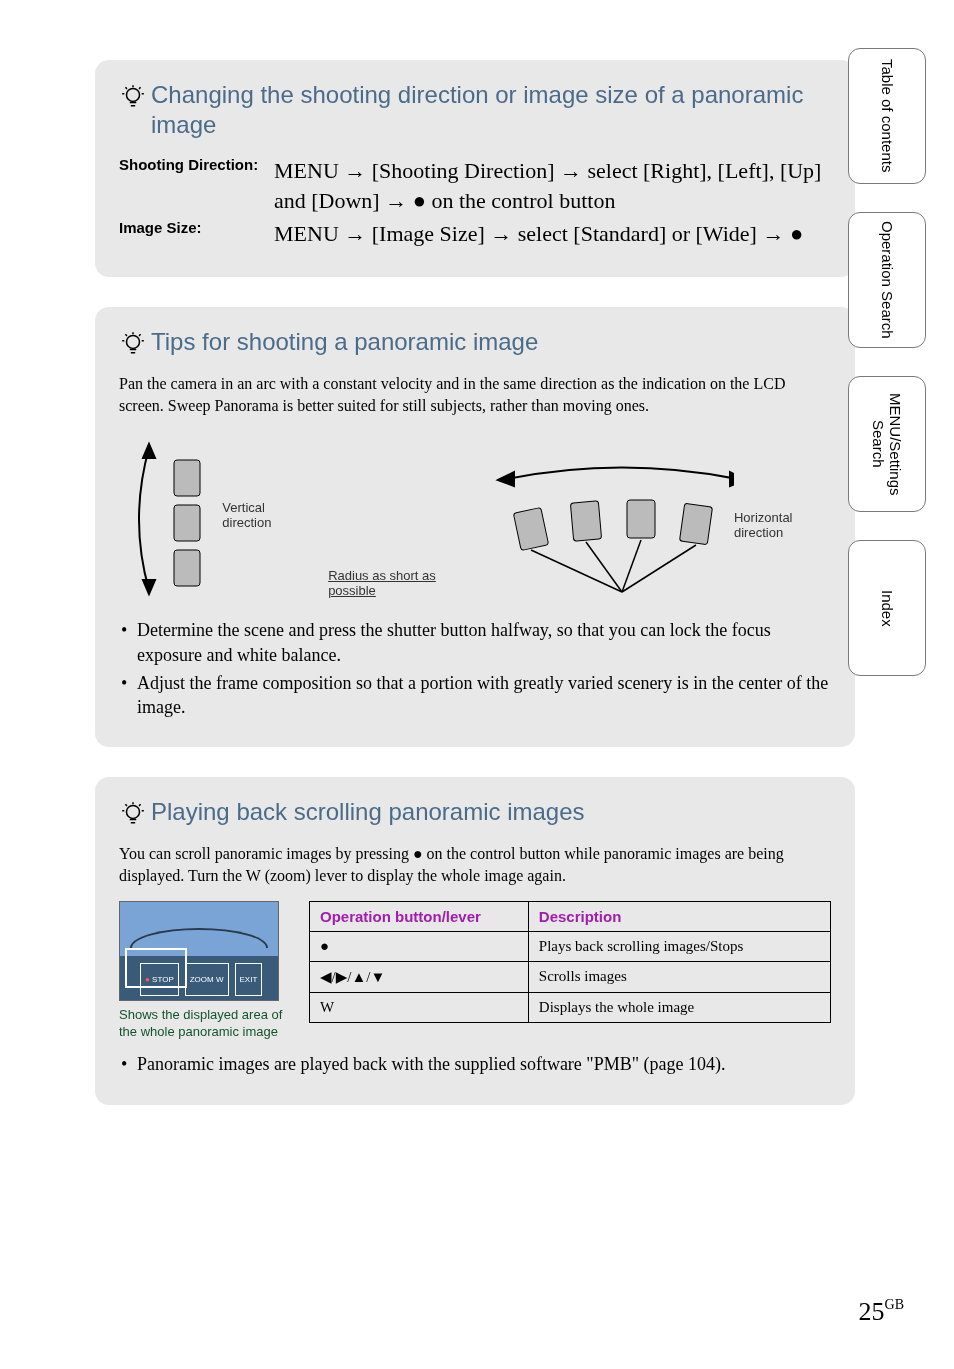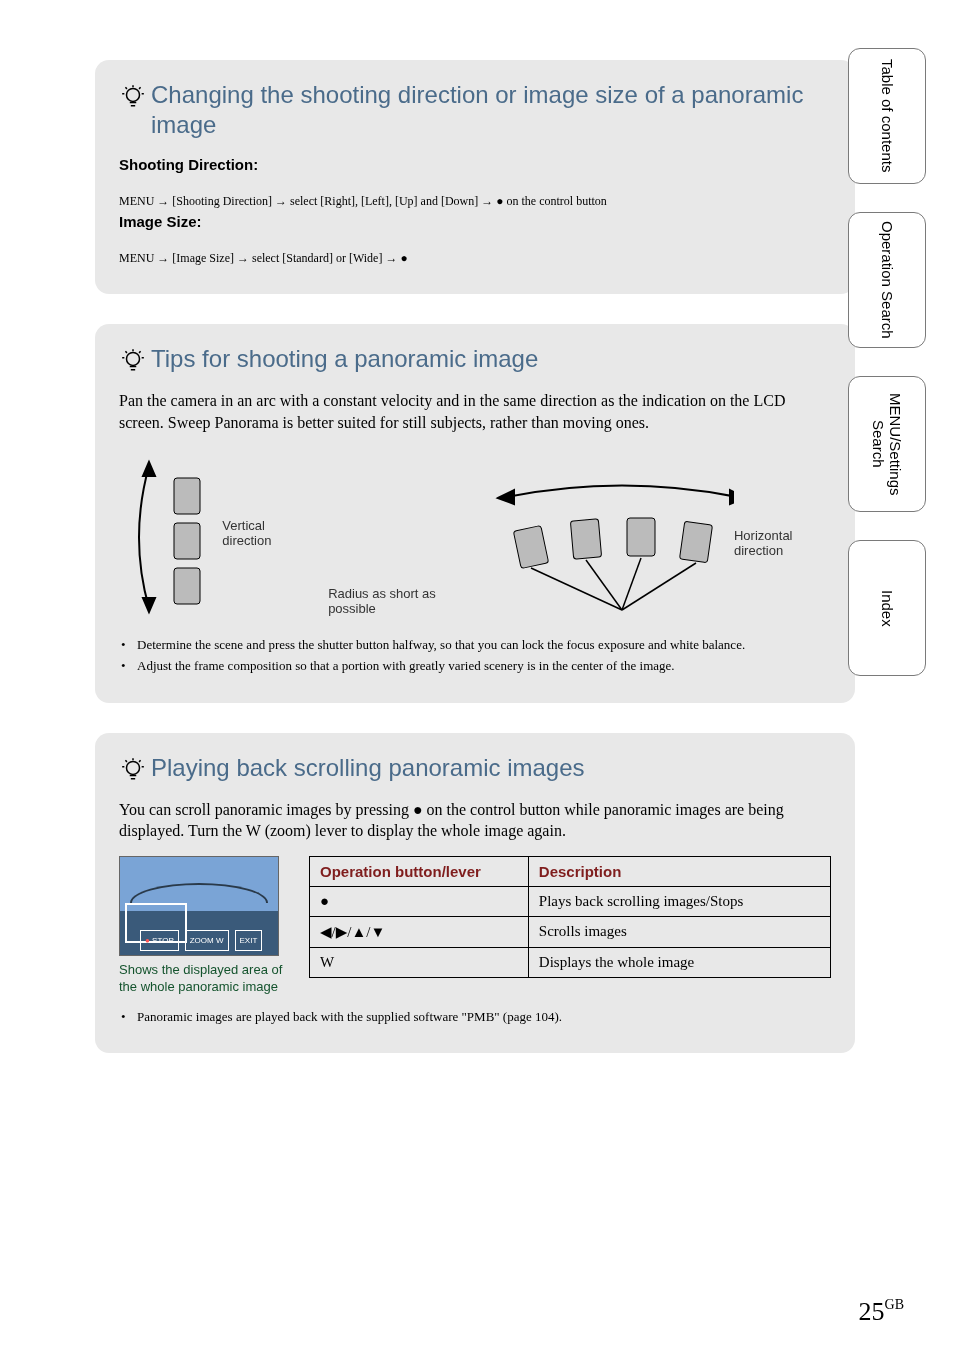--- a/index.html
+++ b/index.html
@@ -32,40 +32,40 @@
     line-height: 1.25;
   }
   .tip-bulb {
     width: 28px; height: 28px;
     flex: 0 0 28px;
     display: inline-flex;
     align-items: center;
     justify-content: center;
     margin-top: 2px;
   }
-  .def-row { display: flex; gap: 20px; margin-bottom: 4px; flex-direction: column; }
+  .def-row { display: flex; gap: 0; margin-bottom: 4px; }
   .def-label { font-weight: bold; font-size: 15px; width: 155px; flex-shrink: 0; }
-  .def-text { font-size: 12px; font-family: Georgia, 'Times New Roman', serif; line-height: 1.35; }
+  .def-text { font-size: 22px; font-family: Georgia, 'Times New Roman', serif; line-height: 1.35; }
   .body-text {
     font-family: Georgia, 'Times New Roman', serif;
     font-size: 16px;
     line-height: 1.35;
     margin-bottom: 14px;
   }
   .diagram-area {
     display: flex;
     align-items: flex-end;
     gap: 30px;
     margin: 10px 0 18px;
   }
   .cap { font-size: 13px; color: #333; }
   .bullets { list-style: none; padding: 0; }
   .bullets li {
     font-family: Georgia, 'Times New Roman', serif;
-    font-size: 13px;
+    font-size: 18px;
     line-height: 1.35;
     position: relative;
     padding-left: 18px;
     margin-bottom: 4px;
   }
   .bullets li::before {
     content: "•";
     position: absolute; left: 2px; top: 0;
   }
   .playback-row {
@@ -95,31 +95,31 @@
     left: 5px; top: 46px;
     width: 62px; height: 40px;
     border: 2px solid #fff;
   }
   .thumb-bar {
     position: absolute;
     bottom: 4px; left: 20px;
     display: flex; gap: 6px;
     font-size: 8px; color:#fff;
   }
-  .thumb-btn { border:1px solid #fff; padding:5px 4px; }
+  .thumb-btn { border:1px solid #fff; padding:11px 4px; }
   .thumb-cap { font-size: 13px; color: #14532d; line-height: 1.3; }
   .op-table { border-collapse: collapse; width: 100%; }
   .op-table th, .op-table td {
     border: 1px solid #000;
     padding: 6px 10px;
     text-align: left;
     font-size: 15px;
   }
   .op-table th {
-    color: #7f1d1d;
+    color: #a21caf;
     font-weight: bold;
     vertical-align: top;
   }
   .op-table td { font-family: Georgia, 'Times New Roman', serif; }
   
   .sidetabs {
     position: absolute;
     right: 28px;
     top: 48px;
     width: 78px;
@@ -203,21 +203,21 @@
           </g>
           <g fill="#bbb" stroke="#000" stroke-width="1">
             <rect x="55" y="30" width="26" height="36" rx="3"></rect>
             <rect x="55" y="75" width="26" height="36" rx="3"></rect>
             <rect x="55" y="120" width="26" height="36" rx="3"></rect>
           </g>
         </svg>
         <div class="cap">Vertical direction</div>
       </div>
       <div style="text-align:left;">
-        <div class="cap" style="margin-bottom:2px;">Radius as short as possible</div>
+        <div class="cap" style="margin-bottom:2px;text-decoration:underline;">Radius as short as possible</div>
       </div>
       <div style="display:flex;flex-direction:row;align-items:center;">
         <svg width="300" height="150">
           <g fill="none" stroke="#000" stroke-width="2">
             <path d="M30 30 Q150 5 270 30"></path>
             <polygon points="26,30 42,22 42,36" fill="#000"></polygon>
             <polygon points="274,30 258,22 258,36" fill="#000"></polygon>
           </g>
           <g fill="#bbb" stroke="#000" stroke-width="1">
             <rect x="45" y="60" width="28" height="38" rx="3" transform="rotate(-12 59 79)"></rect>

